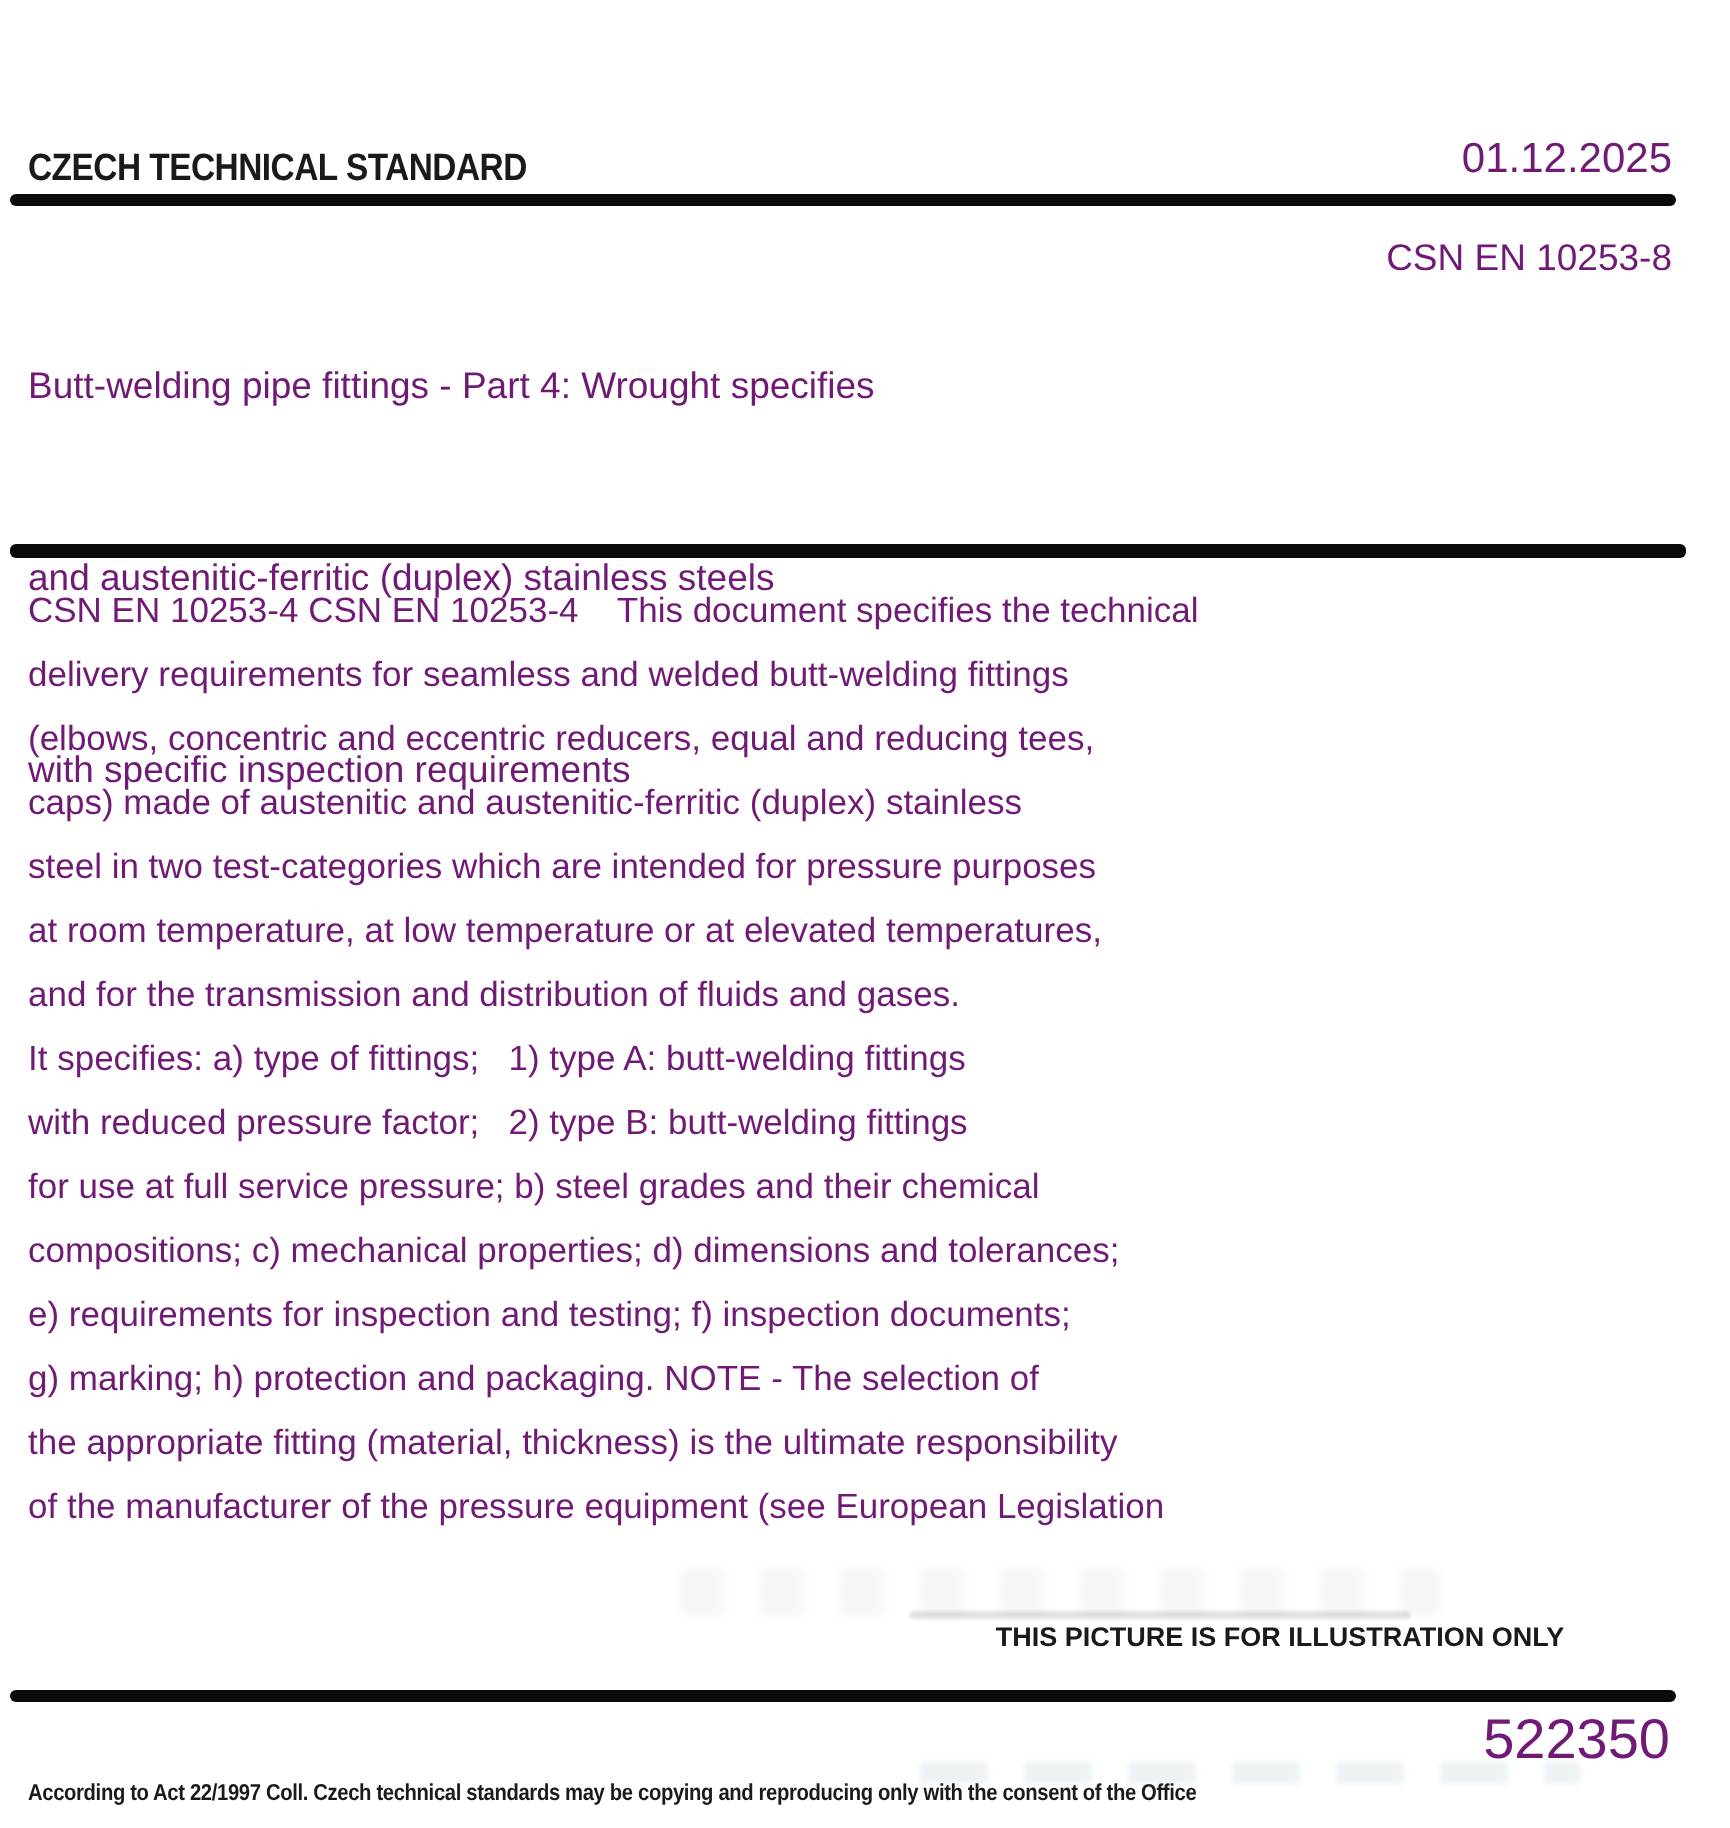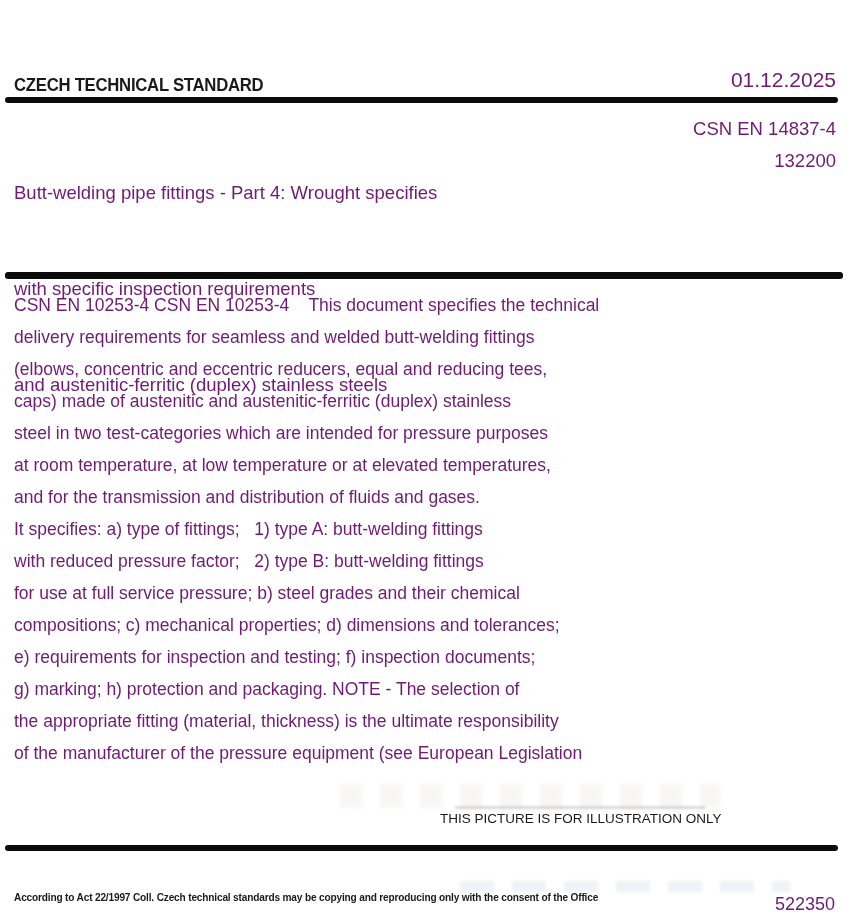--- a/index.html
+++ b/index.html
@@ -47,51 +47,50 @@
     background:rgba(150,150,150,0.35);filter:blur(1px);
   }
   .ghost-footer{
     position:absolute;left:460px;top:881px;width:330px;height:11px;
     background:
       repeating-linear-gradient(90deg, rgba(120,160,180,0.22) 0 34px, rgba(0,0,0,0) 34px 52px);
     filter:blur(1.5px);opacity:0.6;border-radius:2px;
   }
   .illustration-note{
     position:absolute;left:440px;top:811px;width:400px;
-    font-size:13.5px;font-weight:normal;
+    text-align:center;font-size:13.5px;font-weight:bold;
     letter-spacing:0px;white-space:nowrap;
   }
   .footer-notice{
     position:absolute;left:14px;top:860px;
     font-size:11.5px;font-weight:bold;line-height:15px;
     letter-spacing:-0.2px;white-space:pre-wrap;
   }
   .footer-code{
-    position:absolute;right:30px;top:894px;
-    font-size:18px;white-space:nowrap;
+    position:absolute;right:30px;top:854px;
+    font-size:28px;white-space:nowrap;
   }
 </style>
 </head>
 <body>
 
 <div class="page">
 
   <div class="header-title blk condensed">CZECH TECHNICAL STANDARD</div>
   <div class="header-date teal">01.12.2025</div>
 
   <div class="rule" style="left:5px;top:97px;width:833px;height:6px;"></div>
 
   <div class="title-lines teal">
     <div>Butt-welding pipe fittings - Part 4: Wrought specifies</div>
+    <div>and austenitic-ferritic (duplex) stainless steels</div>
     <div>with specific inspection requirements</div>
-    <div>and austenitic-ferritic (duplex) stainless steels</div>
   </div>
   <div class="doc-codes teal">
-    <div>CSN EN 14837-4</div>
-    <div>132200</div>
+    <div>CSN EN 10253-8</div>
   </div>
 
   <div class="rule" style="left:5px;top:272px;width:838px;height:7px;"></div>
 
   <div class="abstract teal"><div>CSN EN 10253-4 CSN EN 10253-4    This document specifies the technical</div><div>delivery requirements for seamless and welded butt-welding fittings</div><div>(elbows, concentric and eccentric reducers, equal and reducing tees,</div><div>caps) made of austenitic and austenitic-ferritic (duplex) stainless</div><div>steel in two test-categories which are intended for pressure purposes</div><div>at room temperature, at low temperature or at elevated temperatures,</div><div>and for the transmission and distribution of fluids and gases.</div><div>It specifies: a) type of fittings;   1) type A: butt-welding fittings</div><div>with reduced pressure factor;   2) type B: butt-welding fittings</div><div>for use at full service pressure; b) steel grades and their chemical</div><div>compositions; c) mechanical properties; d) dimensions and tolerances;</div><div>e) requirements for inspection and testing; f) inspection documents;</div><div>g) marking; h) protection and packaging. NOTE - The selection of</div><div>the appropriate fitting (material, thickness) is the ultimate responsibility</div><div>of the manufacturer of the pressure equipment (see European Legislation</div></div>
 
   <div class="ghost-block"></div>
   <div class="ghost-underline"></div>
 
   <div class="illustration-note blk">THIS PICTURE IS FOR ILLUSTRATION ONLY</div>

